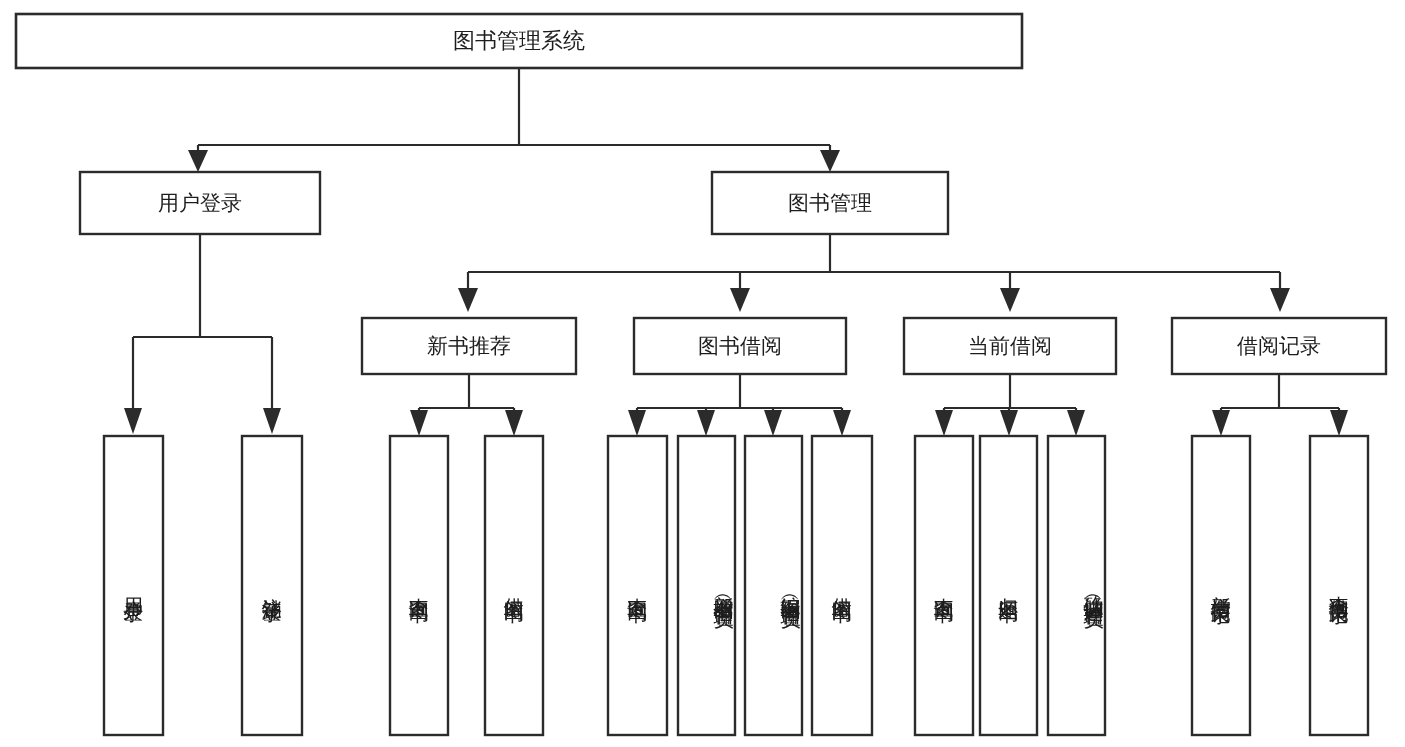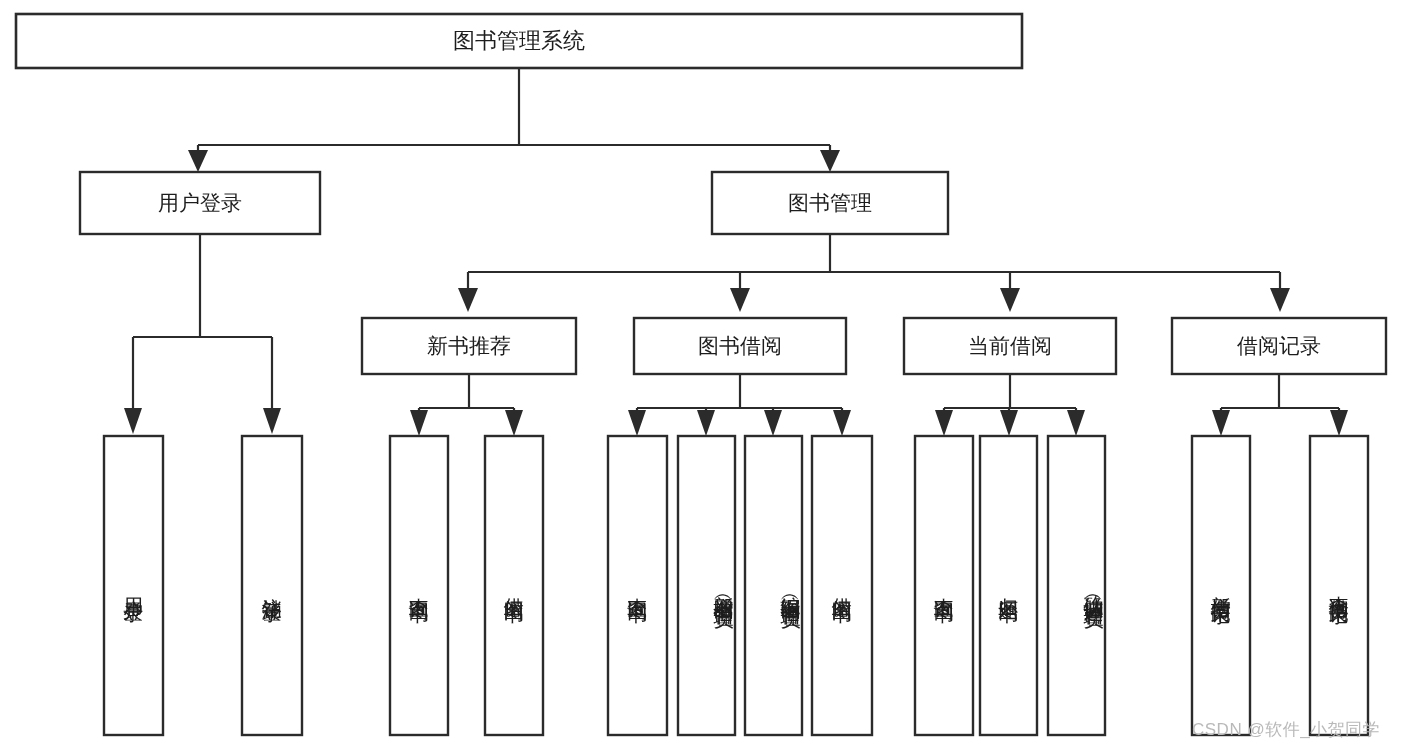--- a/index.html
+++ b/index.html
@@ -230,15 +230,14 @@
   <div class="vlabel" style="left:745px; top:436px; width:57px; height:299px; align-items:flex-start; padding-top:6px; box-sizing:border-box;">编辑图书（管理员）</div>
   <div class="vlabel" style="left:812px; top:436px; width:60px; height:299px;">借阅图书</div>
 
   <div class="vlabel" style="left:915px; top:436px; width:58px; height:299px;">查询图书</div>
   <div class="vlabel" style="left:980px; top:436px; width:57px; height:299px;">归还图书</div>
   <div class="vlabel" style="left:1048px; top:436px; width:57px; height:299px; align-items:flex-start; padding-top:6px; box-sizing:border-box;">确认归还（管理员）</div>
 
   <div class="vlabel" style="left:1192px; top:436px; width:58px; height:299px;">新增借阅记录</div>
   <div class="vlabel" style="left:1310px; top:436px; width:58px; height:299px;">查询借阅记录</div>
 
-  <div class="watermark" style="left:1192px; top:718px;">CSDN @软件_小贺同学</div>
 
 </div>
 
 </body></html>

